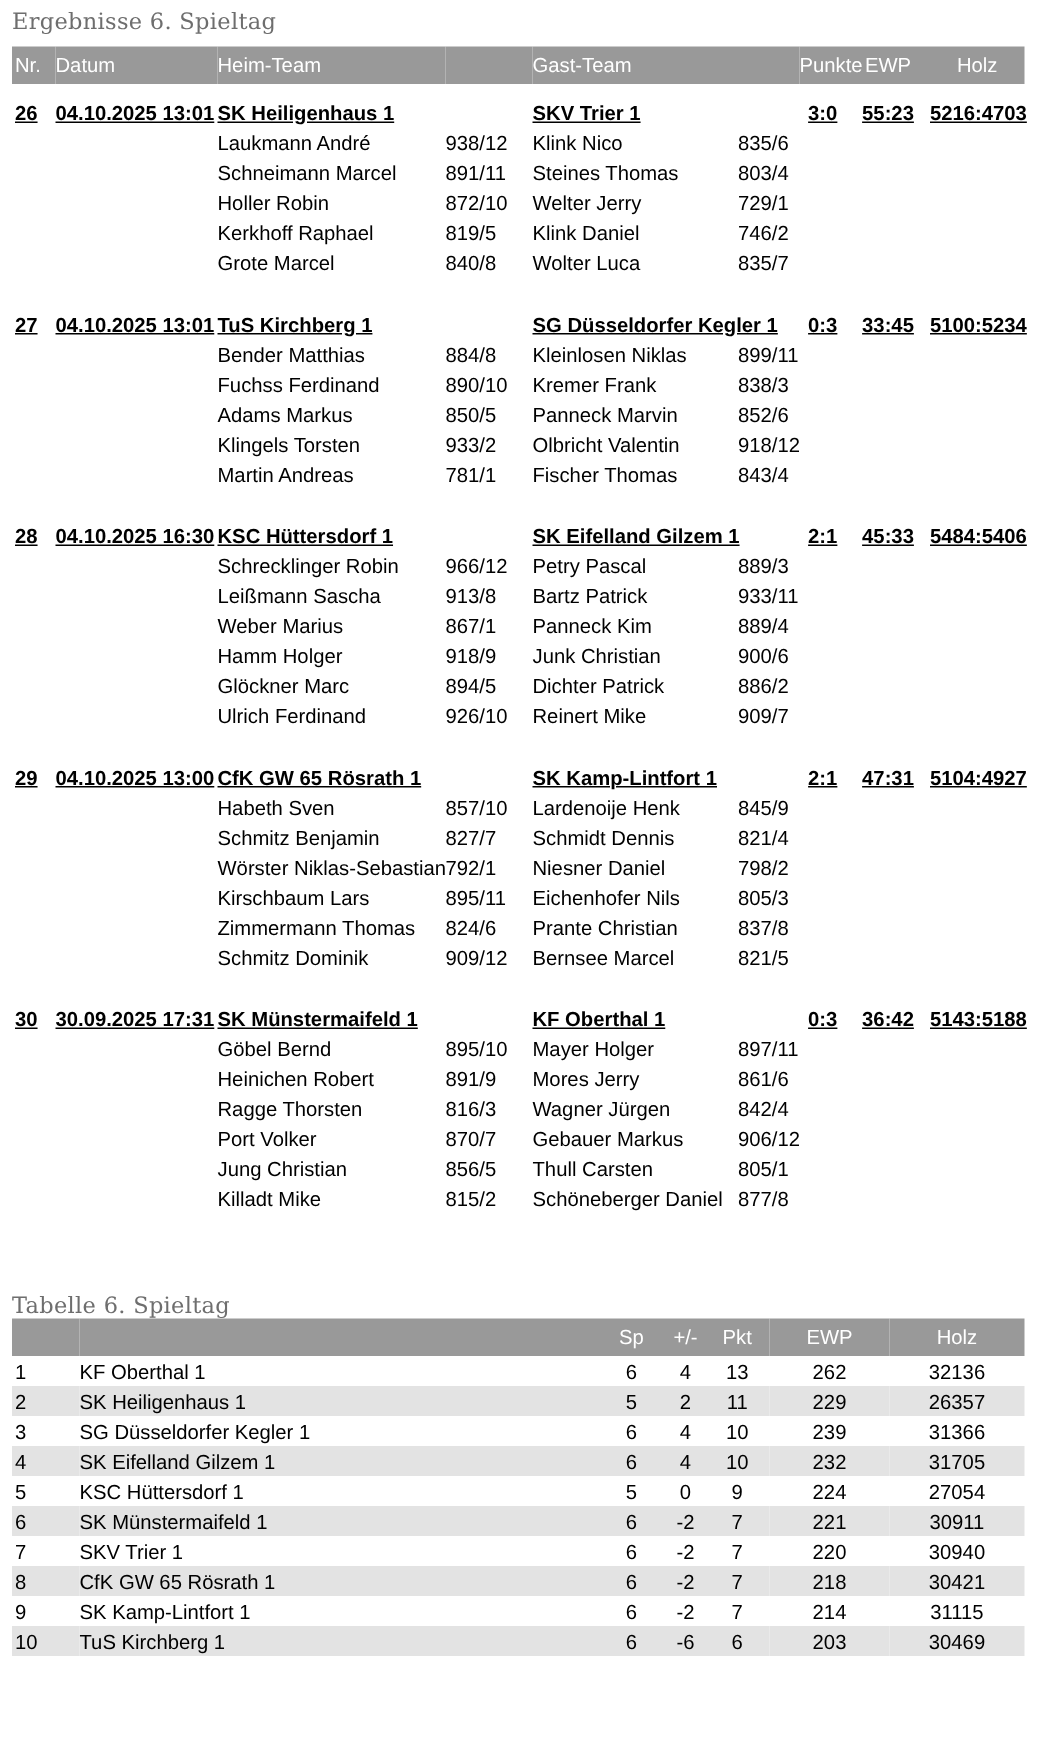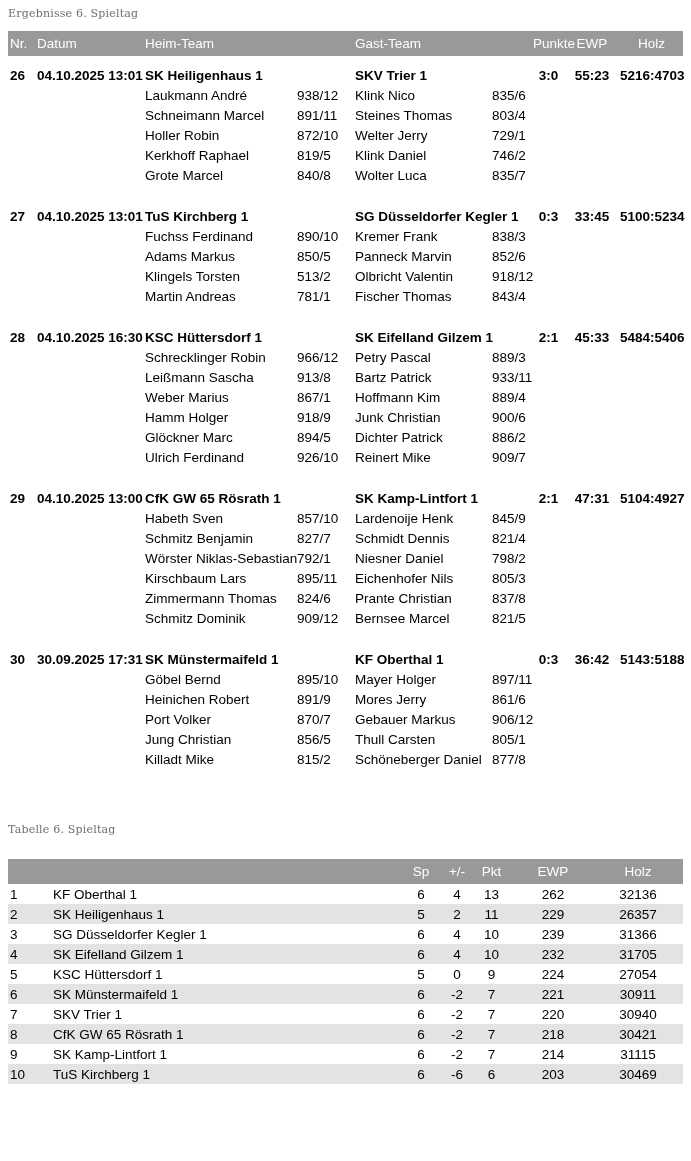--- a/index.html
+++ b/index.html
@@ -8,27 +8,27 @@
     width: 691px;
     font-family: "Liberation Sans", sans-serif;
     font-size: 13.5px;
     color: #000000;
   }
   .page { padding: 5px 8px 11px 8px; }
 
   h2.section-title {
     font-family: "DejaVu Serif", serif;
     font-weight: normal;
-    font-size: 11px;
+    font-size: 15px;
     color: #6e6e6e;
     letter-spacing: 0.2px;
     line-height: 18px;
   }
   .results-title  { margin: 0 0 8px 0; }
-  .standings-title{ margin: 52px 0 20px 0; }
+  .standings-title{ margin: 52px 0 0 0; }
 
   table {
     border-collapse: collapse;
     table-layout: fixed;
     width: 675px;
   }
   th, td {
     padding: 0;
     font-weight: normal;
     white-space: nowrap;
@@ -40,21 +40,21 @@
   thead tr.bar { height: 25px; }
   thead tr.bar th {
     background: #999999;
     color: #ffffff;
     font-size: 13.5px;
   }
   th.first-pad, td.first-pad { padding-left: 2px; }
 
   .c { text-align: center; }
 
-  .match-head td { font-weight: bold; }
+  .match-head td { font-weight: bold; text-decoration: underline; }
   tr.gap td { font-size: 0; line-height: 0; }
   tr.gap-first { height: 9px; }
   tr.gap-next  { height: 21px; }
 
   .standings tbody tr:nth-child(even) { background: #e3e3e3; }
 </style>
 </head>
 <body>
 
 <div class="page">
@@ -174,20 +174,31 @@
         <td>04.10.2025 13:01</td>
         <td>TuS Kirchberg 1</td>
         <td></td>
         <td>SG Düsseldorfer Kegler 1</td>
         <td></td>
         <td class="c">0:3</td>
         <td class="c">33:45</td>
         <td class="c">5100:5234</td>
       </tr>
 
+  <tr class="player-row">
+    <td></td>
+    <td></td>
+    <td>Bender Matthias</td>
+    <td>884/8</td>
+    <td>Kleinlosen Niklas</td>
+    <td>899/11</td>
+    <td></td>
+    <td></td>
+    <td></td>
+  </tr>
 
   <tr class="player-row">
     <td></td>
     <td></td>
     <td>Fuchss Ferdinand</td>
     <td>890/10</td>
     <td>Kremer Frank</td>
     <td>838/3</td>
     <td></td>
     <td></td>
@@ -204,21 +215,21 @@
     <td></td>
     <td></td>
     <td></td>
   </tr>
 
 
   <tr class="player-row">
     <td></td>
     <td></td>
     <td>Klingels Torsten</td>
-    <td>513/2</td>
+    <td>933/2</td>
     <td>Olbricht Valentin</td>
     <td>918/12</td>
     <td></td>
     <td></td>
     <td></td>
   </tr>
 
   <tr class="player-row">
     <td></td>
     <td></td>
@@ -270,21 +281,21 @@
     <td></td>
     <td></td>
     <td></td>
   </tr>
 
   <tr class="player-row">
     <td></td>
     <td></td>
     <td>Weber Marius</td>
     <td>867/1</td>
-    <td>Hoffmann Kim</td>
+    <td>Panneck Kim</td>
     <td>889/4</td>
     <td></td>
     <td></td>
     <td></td>
   </tr>
 
   <tr class="player-row">
     <td></td>
     <td></td>
     <td>Hamm Holger</td>
@@ -443,20 +454,31 @@
     <td></td>
     <td>Heinichen Robert</td>
     <td>891/9</td>
     <td>Mores Jerry</td>
     <td>861/6</td>
     <td></td>
     <td></td>
     <td></td>
   </tr>
 
+  <tr class="player-row">
+    <td></td>
+    <td></td>
+    <td>Ragge Thorsten</td>
+    <td>816/3</td>
+    <td>Wagner Jürgen</td>
+    <td>842/4</td>
+    <td></td>
+    <td></td>
+    <td></td>
+  </tr>
 
   <tr class="player-row">
     <td></td>
     <td></td>
     <td>Port Volker</td>
     <td>870/7</td>
     <td>Gebauer Markus</td>
     <td>906/12</td>
     <td></td>
     <td></td>

